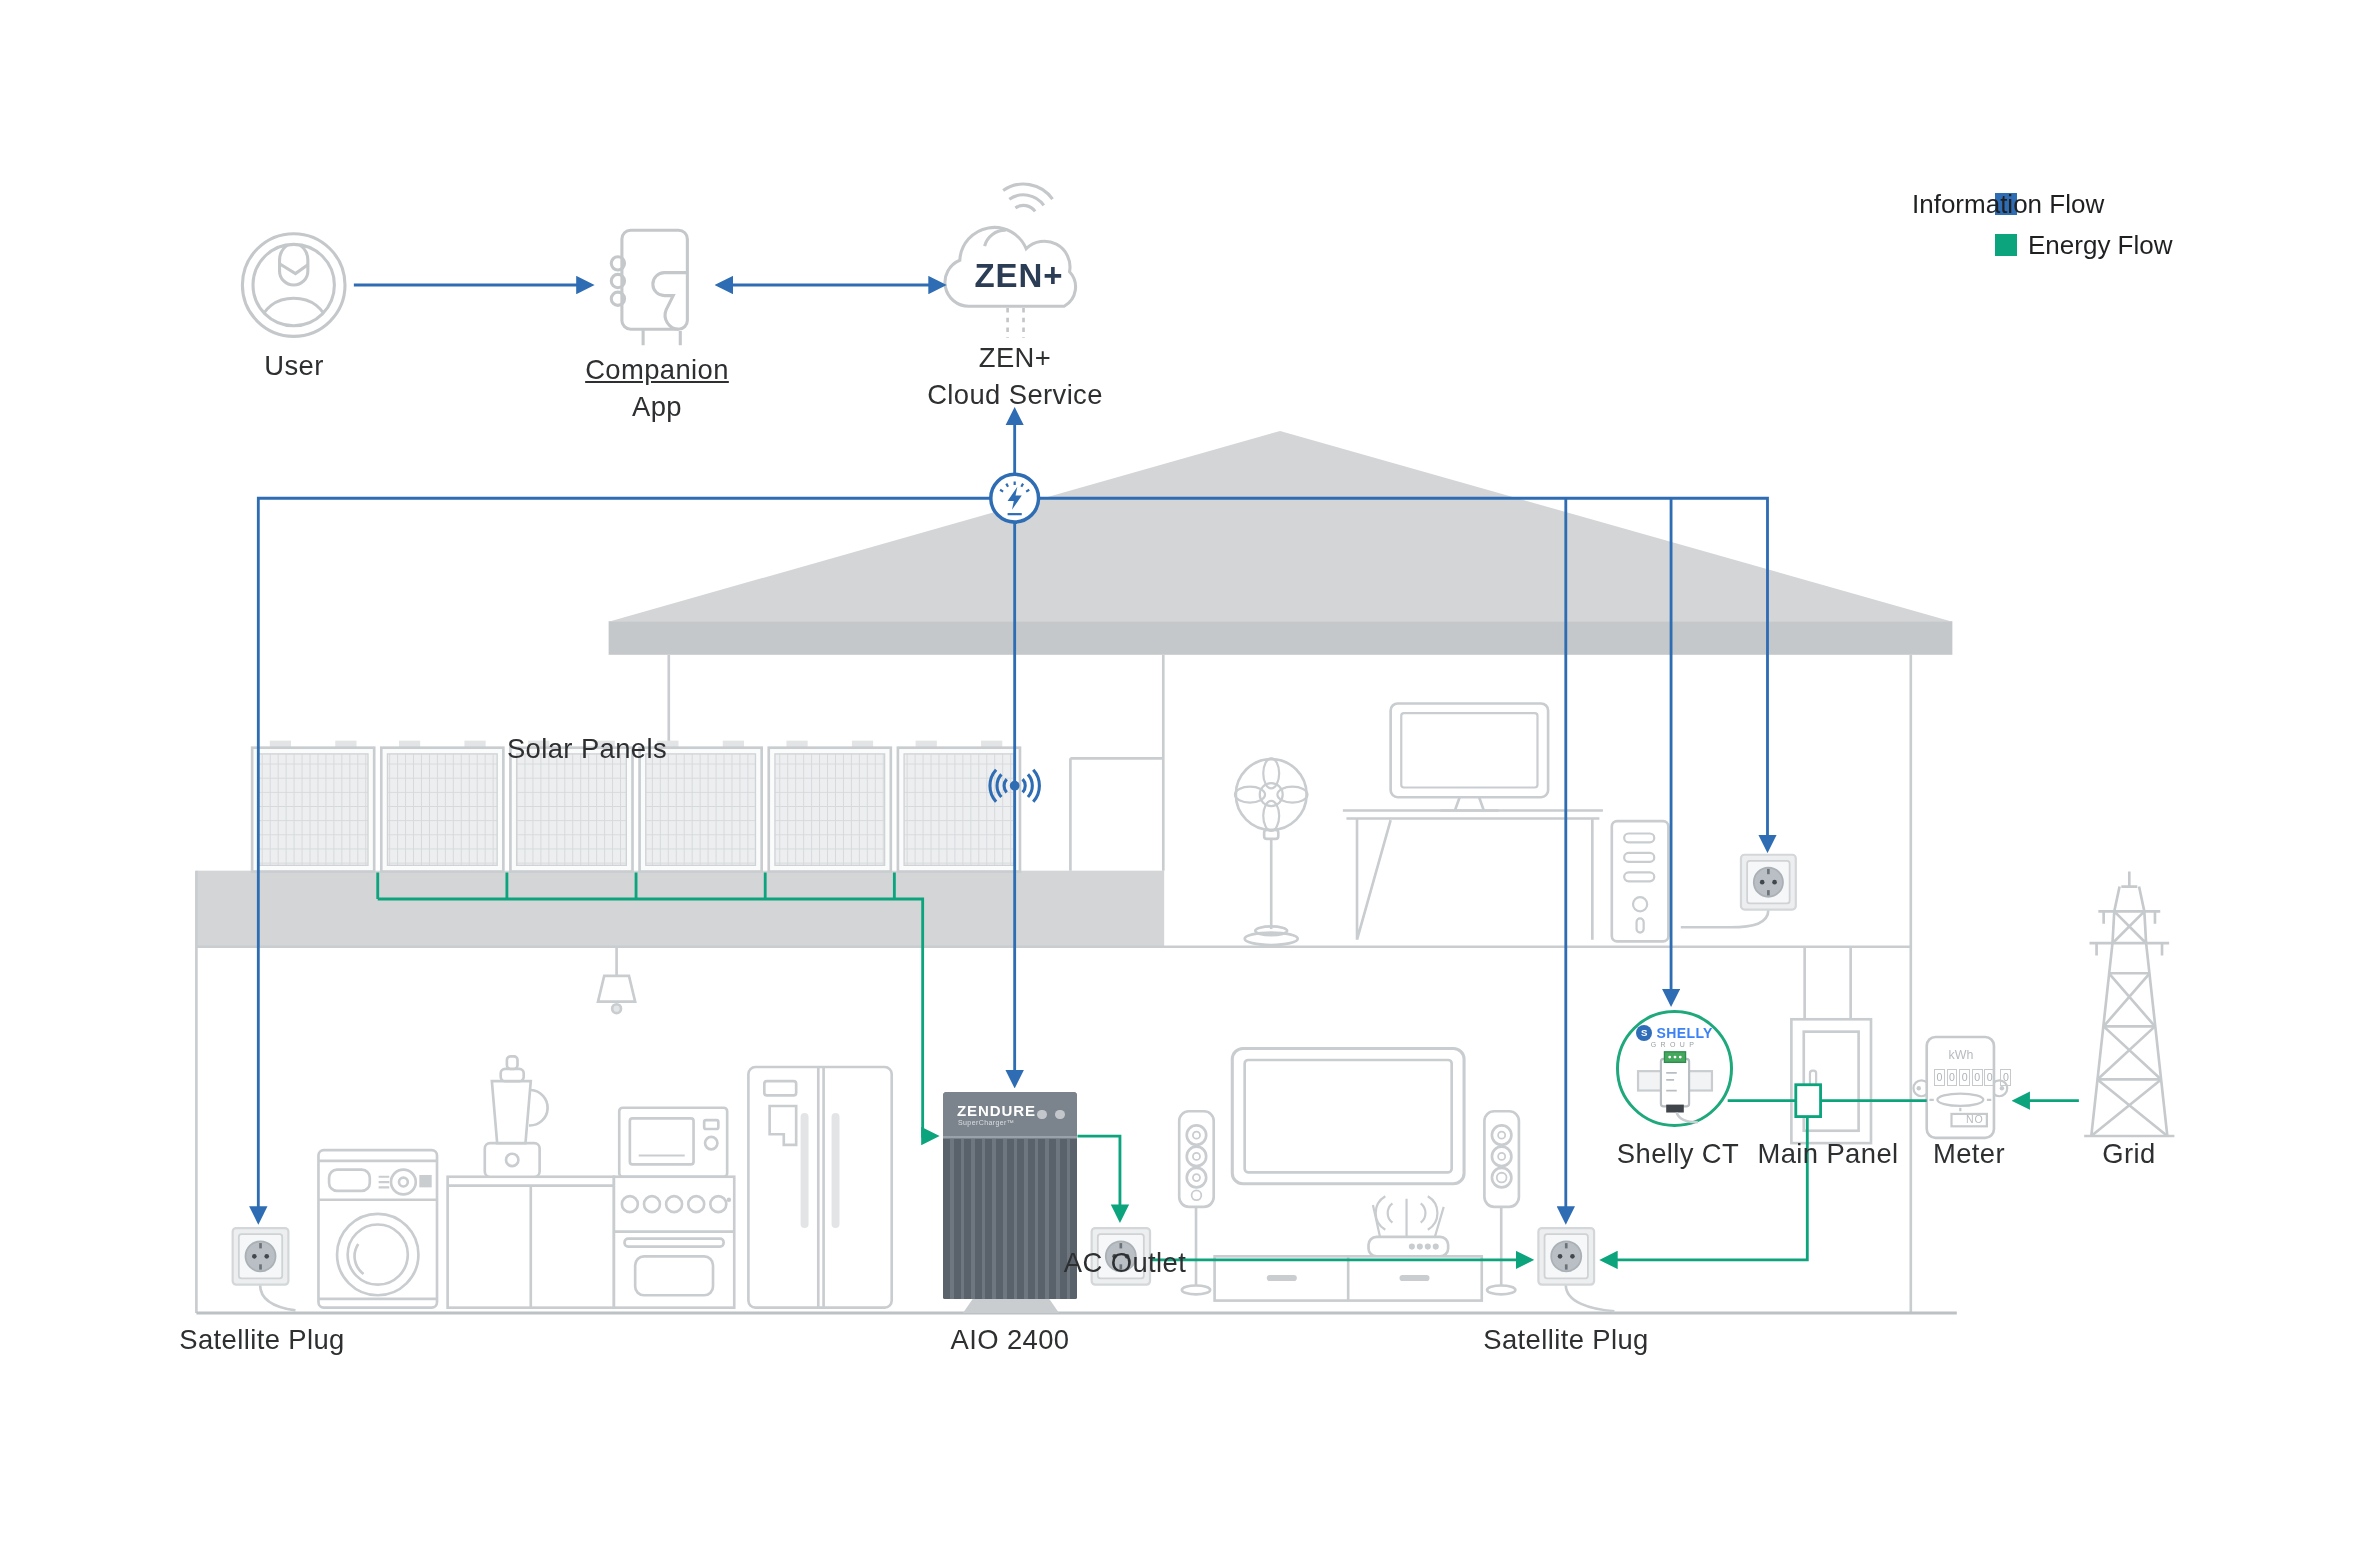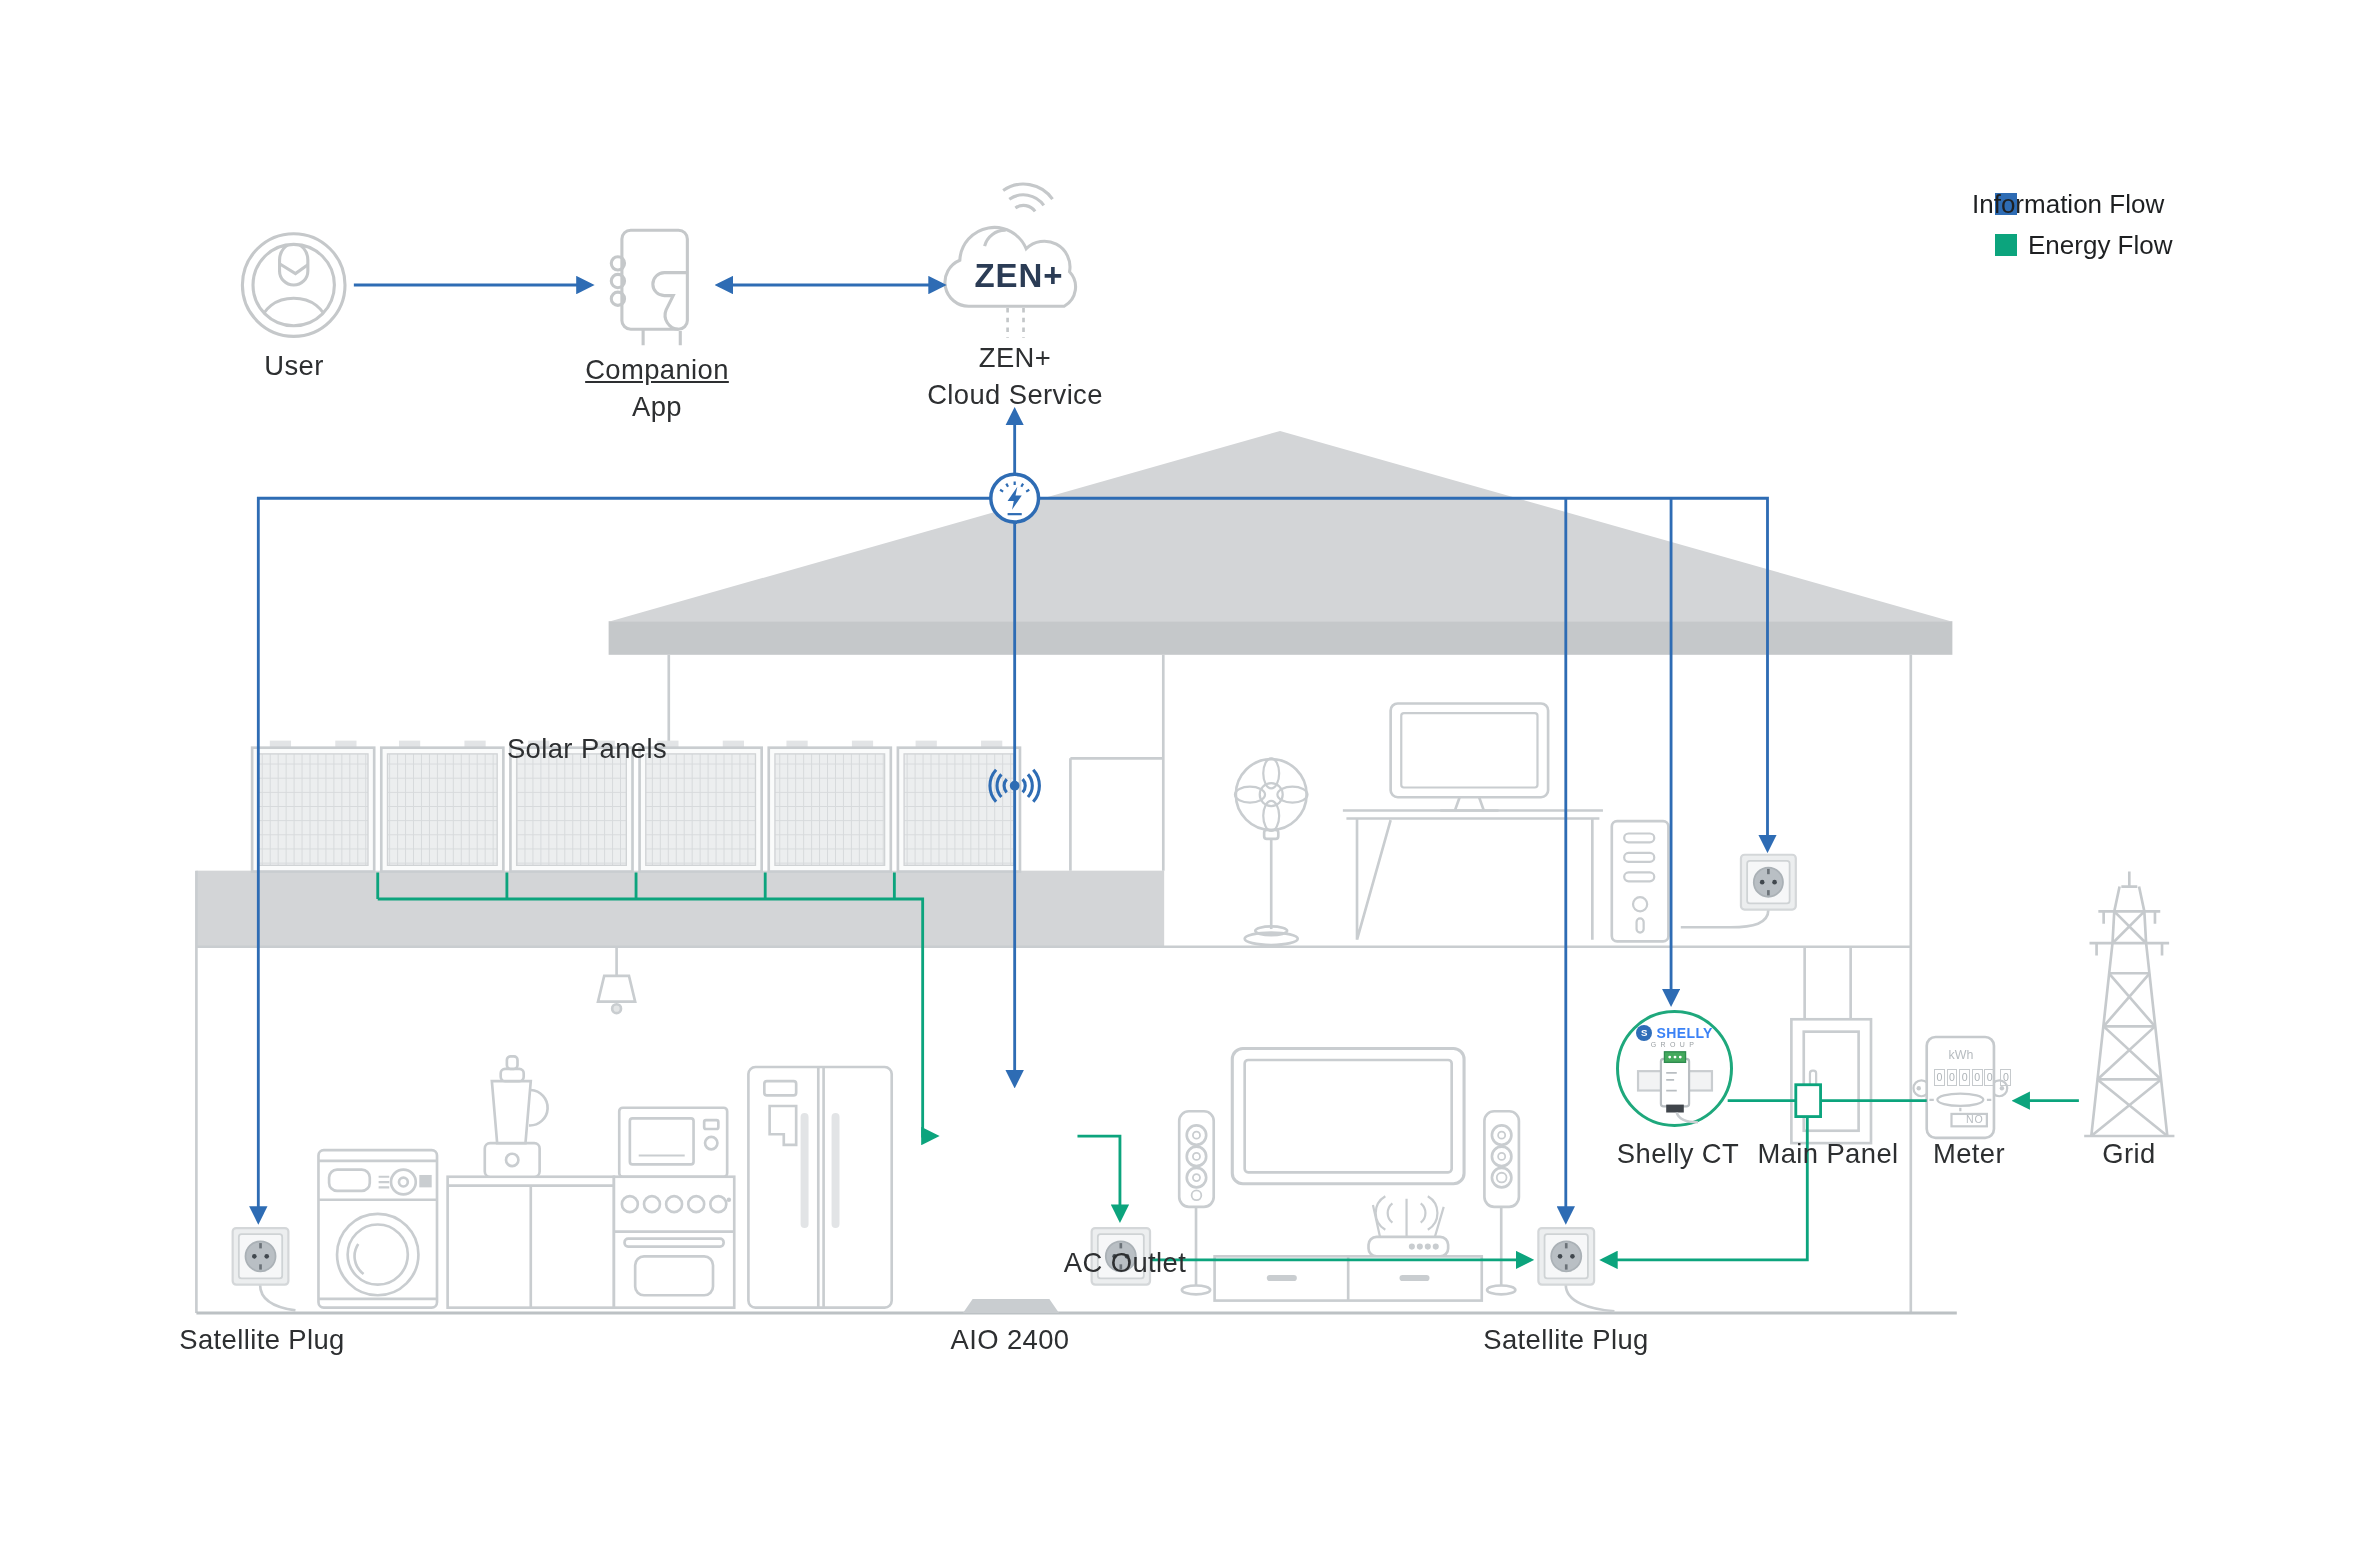--- a/index.html
+++ b/index.html
@@ -363,20 +363,29 @@
       <path d="M -8 18 H 8" stroke="var(--info)" stroke-width="2.5"></path>
     </g>
 
     <g transform="translate(1147,888)" stroke="var(--info)" stroke-width="3.5" fill="none">
       <circle r="5.5" fill="var(--info)" stroke="none"></circle>
       <path d="M -9 -7.5 A 11 11 0 0 0 -9 7.5 M -15 -12.8 A 19 19 0 0 0 -15 12.8 M -21 -18.1 A 27 27 0 0 0 -21 18.1"></path>
       <path d="M 9 -7.5 A 11 11 0 0 1 9 7.5 M 15 -12.8 A 19 19 0 0 1 15 12.8 M 21 -18.1 A 27 27 0 0 1 21 18.1"></path>
     </g>
   </svg>
 
+  <div class="abs aio" style="left:943px;top:1092px;width:134px;height:207px;">
+    <div class="aio-head">
+      <div class="aio-brand">ZENDURE</div>
+      <div class="aio-sub">SuperCharger™</div>
+      <span class="aio-dot" style="right:30px;"></span>
+      <span class="aio-dot" style="right:12.4px;"></span>
+    </div>
+    <div class="aio-fins"></div>
+  </div>
   <div class="abs aio-stand" style="left:963px;top:1299px;width:96px;height:14px;"></div>
 
   <div class="abs shelly-circle" style="left:1616px;top:1010px;width:111px;height:111px;">
     <div class="shelly-logo-row">
       <span class="shelly-swirl">S</span>
       <span class="shelly-word">SHELLY</span>
     </div>
     <div class="shelly-group-row">GROUP</div>
     <svg style="position:absolute;left:11.5px;top:37px;" width="88" height="74" viewBox="0 0 100 84">
       <rect x="8" y="24" width="84" height="22" fill="#f2f3f4" stroke="#c9cdd0" stroke-width="2.5"></rect>
@@ -414,19 +423,19 @@
   <span class="lbl" style="left:1010px;top:1324px;">AIO 2400</span>
   <span class="lbl" style="left:1125px;top:1247px;text-align:right;">AC Outlet</span>
   <span class="lbl" style="left:1566px;top:1324px;">Satellite Plug</span>
   <span class="lbl" style="left:1678px;top:1138px;">Shelly CT</span>
   <span class="lbl" style="left:1828px;top:1138px;">Main Panel</span>
   <span class="lbl" style="left:1961px;top:1138px;margin-left:8px;">Meter</span>
   <span class="lbl" style="left:2129px;top:1138px;">Grid</span>
 
   <div>
     <span class="leg-sq" style="left:1995px;top:193px;background:var(--info);"></span>
-    <span class="leg-txt" style="left:1972px;top:189px;">Information Flow</span>
+    <span class="leg-txt" style="left:1912px;top:189px;">Information Flow</span>
     <span class="leg-sq" style="left:1995px;top:234px;background:var(--energy);"></span>
     <span class="leg-txt" style="left:2028px;top:230px;">Energy Flow</span>
   </div>
 
 </div>
 
 
 </body></html>

